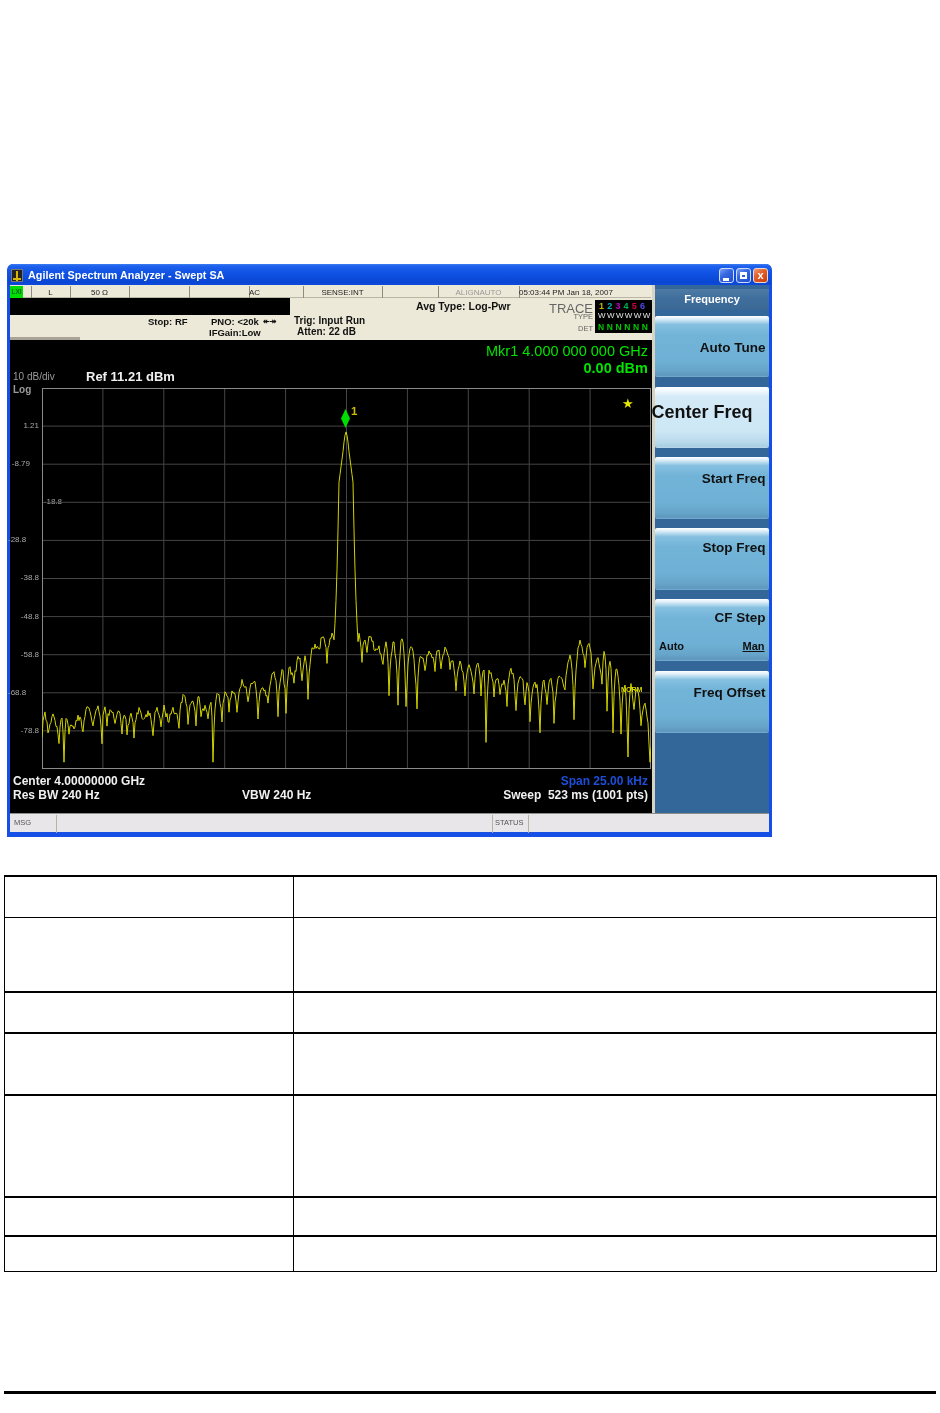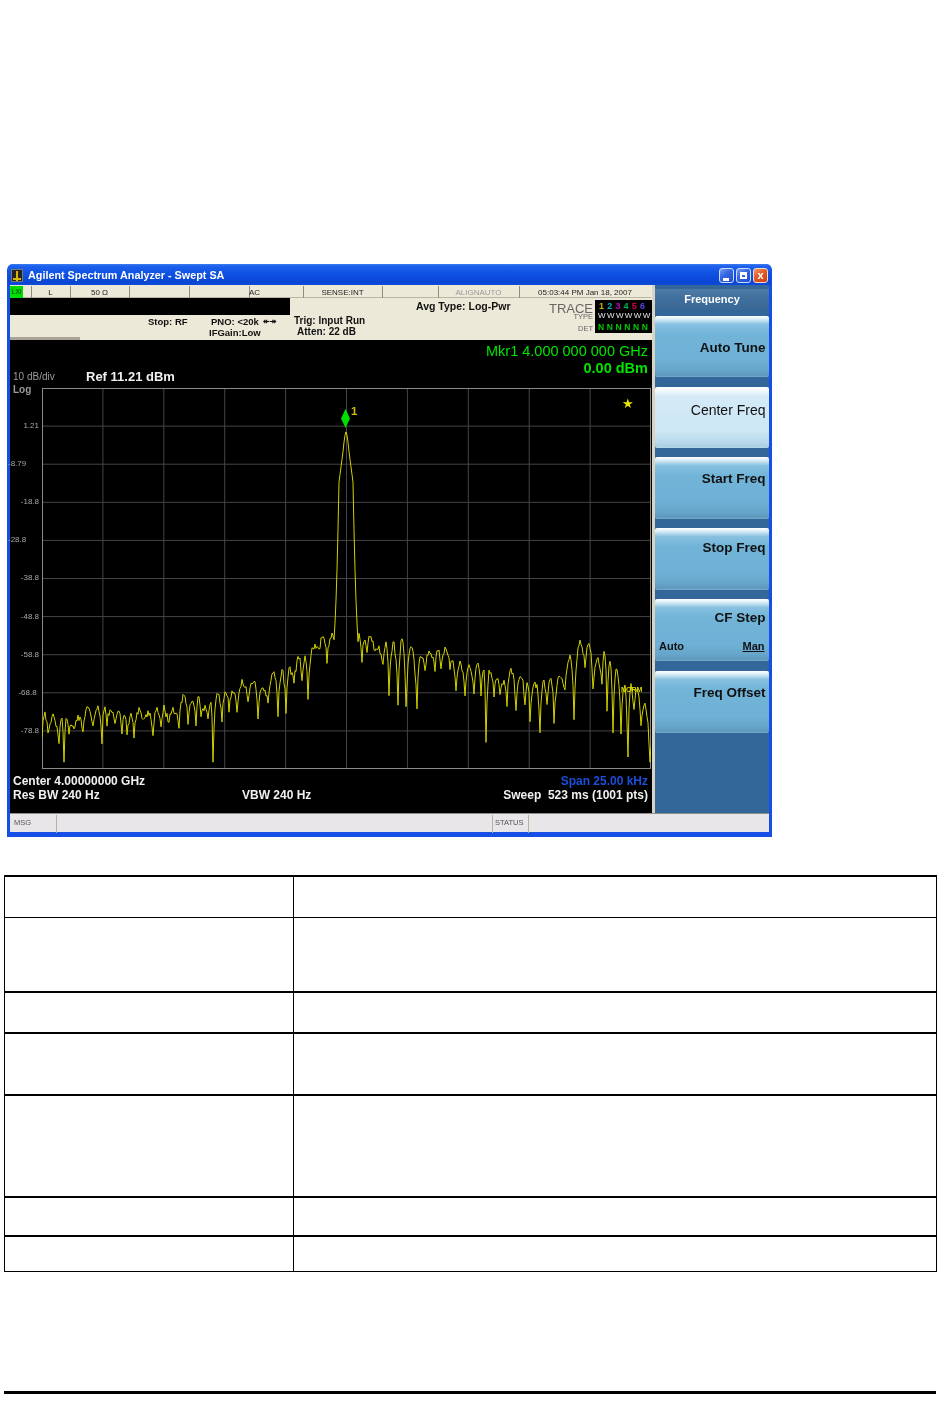--- a/index.html
+++ b/index.html
@@ -33,21 +33,21 @@
 <div style="position:absolute;left:249px;top:286px;width:1px;height:12px;background:#8f8d80"></div>
 <div style="position:absolute;left:303px;top:286px;width:1px;height:12px;background:#8f8d80"></div>
 <div style="position:absolute;left:382px;top:286px;width:1px;height:12px;background:#8f8d80"></div>
 <div style="position:absolute;left:438px;top:286px;width:1px;height:12px;background:#8f8d80"></div>
 <div style="position:absolute;left:519px;top:286px;width:1px;height:12px;background:#8f8d80"></div>
 <div style="position:absolute;left:31px;top:288px;width:39px;text-align:center;font-size:8px;color:#222;white-space:nowrap">L</div>
 <div style="position:absolute;left:70px;top:288px;width:59px;text-align:center;font-size:8px;color:#222;white-space:nowrap">50 Ω</div>
 <div style="position:absolute;left:249px;top:288px;width:54px;text-align:left;font-size:8px;color:#222;white-space:nowrap">AC</div>
 <div style="position:absolute;left:303px;top:288px;width:79px;text-align:center;font-size:8px;color:#222;white-space:nowrap">SENSE:INT</div>
 <div style="position:absolute;left:438px;top:288px;width:81px;text-align:center;font-size:8px;color:#999;white-space:nowrap">ALIGNAUTO</div>
-<div style="position:absolute;left:519px;top:288px;width:132px;text-align:center;font-size:8px;color:#222;white-space:nowrap">05:03:44 PM Jan 18, 2007</div>
+<div style="position:absolute;left:519px;top:288px;width:132px;text-align:left;font-size:8px;color:#222;white-space:nowrap">05:03:44 PM Jan 18, 2007</div>
 
 <div class="abs" style="left:10px;top:298px;width:280px;height:17px;background:#000"></div>
 
 <div class="abs" style="left:148px;top:316px;font-size:9.5px;font-weight:bold;color:#111">Stop: RF</div>
 <div class="abs" style="left:211px;top:316px;font-size:9.5px;font-weight:bold;color:#111">PNO: &lt;20k</div>
 <div class="abs" style="left:263px;top:317px;font-size:8px;font-weight:bold;color:#111">↞↠</div>
 <div class="abs" style="left:209px;top:327px;font-size:9.5px;font-weight:bold;color:#111">IFGain:Low</div>
 <div class="abs" style="left:294px;top:315px;font-size:10px;font-weight:bold;color:#111">Trig: Input Run</div>
 <div class="abs" style="left:297px;top:326px;font-size:10px;font-weight:bold;color:#111">Atten: 22 dB</div>
 <div class="abs" style="left:416px;top:300px;font-size:10.5px;font-weight:bold;color:#111">Avg Type: Log-Pwr</div>
@@ -63,27 +63,27 @@
 
 <div class="abs" style="left:10px;top:337px;width:70px;height:3px;background:#a9a497"></div>
 
 <div class="abs" style="left:10px;top:340px;width:641.5px;height:473px;background:#000"></div>
 <div class="abs" style="left:300px;top:343px;width:348px;text-align:right;font-size:14.5px;font-weight:normal;color:#00e400">Mkr1 4.000 000 000 GHz</div>
 <div class="abs" style="left:300px;top:360px;width:348px;text-align:right;font-size:14.5px;font-weight:bold;color:#00e400">0.00 dBm</div>
 <div class="abs" style="left:13px;top:371px;font-size:10px;color:#9a9a9a">10 dB/div</div>
 <div class="abs" style="left:86px;top:369px;font-size:13px;font-weight:bold;color:#f0f0f0">Ref 11.21 dBm</div>
 <div class="abs" style="left:13px;top:384px;font-size:10px;font-weight:bold;color:#9a9a9a">Log</div>
 <div style="position:absolute;left:8px;top:421px;width:31px;text-align:right;font-size:8px;color:#a8a8a8">1.21</div>
-<div style="position:absolute;left:8px;top:459px;width:49px;text-align:left;font-size:8px;color:#a8a8a8">-8.79</div>
-<div style="position:absolute;left:8px;top:497px;width:31px;text-align:right;font-size:8px;color:#a8a8a8">-18.8</div>
+<div style="position:absolute;left:8px;top:459px;width:22px;text-align:right;font-size:8px;color:#a8a8a8">-8.79</div>
+<div style="position:absolute;left:8px;top:497px;width:54px;text-align:right;font-size:8px;color:#a8a8a8">-18.8</div>
 <div style="position:absolute;left:8px;top:535px;width:31px;text-align:left;font-size:8px;color:#a8a8a8">-28.8</div>
 <div style="position:absolute;left:8px;top:573px;width:31px;text-align:right;font-size:8px;color:#a8a8a8">-38.8</div>
 <div style="position:absolute;left:8px;top:612px;width:31px;text-align:right;font-size:8px;color:#a8a8a8">-48.8</div>
 <div style="position:absolute;left:8px;top:650px;width:31px;text-align:right;font-size:8px;color:#a8a8a8">-58.8</div>
-<div style="position:absolute;left:8px;top:688px;width:39px;text-align:center;font-size:8px;color:#a8a8a8">-68.8</div>
+<div style="position:absolute;left:8px;top:688px;width:39px;text-align:left;font-size:8px;color:#a8a8a8">-68.8</div>
 <div style="position:absolute;left:8px;top:726px;width:31px;text-align:right;font-size:8px;color:#a8a8a8">-78.8</div>
 <svg width="609" height="381" style="position:absolute;left:42px;top:388px">
 <line x1="60.9" y1="0" x2="60.9" y2="381" stroke="#454545" stroke-width="1"></line>
     <line x1="121.8" y1="0" x2="121.8" y2="381" stroke="#454545" stroke-width="1"></line>
     <line x1="182.7" y1="0" x2="182.7" y2="381" stroke="#454545" stroke-width="1"></line>
     <line x1="243.6" y1="0" x2="243.6" y2="381" stroke="#454545" stroke-width="1"></line>
     <line x1="304.5" y1="0" x2="304.5" y2="381" stroke="#454545" stroke-width="1"></line>
     <line x1="365.4" y1="0" x2="365.4" y2="381" stroke="#454545" stroke-width="1"></line>
     <line x1="426.3" y1="0" x2="426.3" y2="381" stroke="#454545" stroke-width="1"></line>
     <line x1="487.2" y1="0" x2="487.2" y2="381" stroke="#454545" stroke-width="1"></line>
@@ -110,21 +110,21 @@
 <div class="abs" style="left:242px;top:788px;font-size:12px;font-weight:bold;color:#f0f0f0">VBW 240 Hz</div>
 <div class="abs" style="left:400px;top:788px;width:248px;text-align:right;font-size:12px;font-weight:bold;color:#f0f0f0">Sweep&nbsp;&nbsp;523 ms (1001 pts)</div>
 
 <div class="abs" style="left:651.5px;top:285px;width:3.5px;height:528px;background:#d8d4c4"></div>
 <div class="abs" style="left:655px;top:285px;width:114px;height:528px;background:#336699"></div>
 <div class="abs" style="left:655px;top:289px;width:114px;height:21px;background:linear-gradient(180deg,#4e7ba6 0%,#406f9d 45%,#3a6895 100%);text-align:center;font-size:11px;font-weight:bold;color:#fff;line-height:20px">Frequency</div>
 <div style="position:absolute;left:655px;top:316px;width:113.5px;height:61px;background:linear-gradient(180deg,#ffffff 0%,#dceef8 5%,#86c0e0 14%,#72b4d8 30%,#6fb1d6 72%,#67a4c9 90%,#5e97bd 97%,#74aed0 100%);border-radius:2px">
     <span style="position:absolute;right:3px;top:23.5px;font-size:13.5px;font-weight:bold;color:#111;white-space:nowrap">Auto Tune</span>
   </div>
 <div style="position:absolute;left:655px;top:386.5px;width:113.5px;height:61.5px;background:linear-gradient(180deg,#ffffff 0%,#f2fafd 6%,#d4eaf7 16%,#cde7f5 72%,#b9daec 90%,#aacfe3 97%,#b9d8e8 100%);border-radius:2px">
-    <span style="position:absolute;right:3px;top:15.5px;font-size:14px;font-weight:normal;color:#111;white-space:nowrap">Center Freq</span>
+    <span style="position:absolute;right:16px;top:15.5px;font-size:18px;font-weight:bold;color:#111;white-space:nowrap">Center Freq</span>
   </div>
 <div style="position:absolute;left:655px;top:457px;width:113.5px;height:61.5px;background:linear-gradient(180deg,#ffffff 0%,#dceef8 5%,#86c0e0 14%,#72b4d8 30%,#6fb1d6 72%,#67a4c9 90%,#5e97bd 97%,#74aed0 100%);border-radius:2px">
     <span style="position:absolute;right:3px;top:14px;font-size:13.5px;font-weight:bold;color:#111;white-space:nowrap">Start Freq</span>
   </div>
 <div style="position:absolute;left:655px;top:528px;width:113.5px;height:61.5px;background:linear-gradient(180deg,#ffffff 0%,#dceef8 5%,#86c0e0 14%,#72b4d8 30%,#6fb1d6 72%,#67a4c9 90%,#5e97bd 97%,#74aed0 100%);border-radius:2px">
     <span style="position:absolute;right:3px;top:11.5px;font-size:13.5px;font-weight:bold;color:#111;white-space:nowrap">Stop Freq</span>
   </div>
 <div style="position:absolute;left:655px;top:599px;width:113.5px;height:61.5px;background:linear-gradient(180deg,#ffffff 0%,#dceef8 5%,#86c0e0 14%,#72b4d8 30%,#6fb1d6 72%,#67a4c9 90%,#5e97bd 97%,#74aed0 100%);border-radius:2px">
     <span style="position:absolute;right:3px;top:11px;font-size:13.5px;font-weight:bold;color:#111;white-space:nowrap">CF Step</span>
     <span style="position:absolute;left:4px;top:41px;font-size:11px;font-weight:bold;color:#111">Auto</span>

